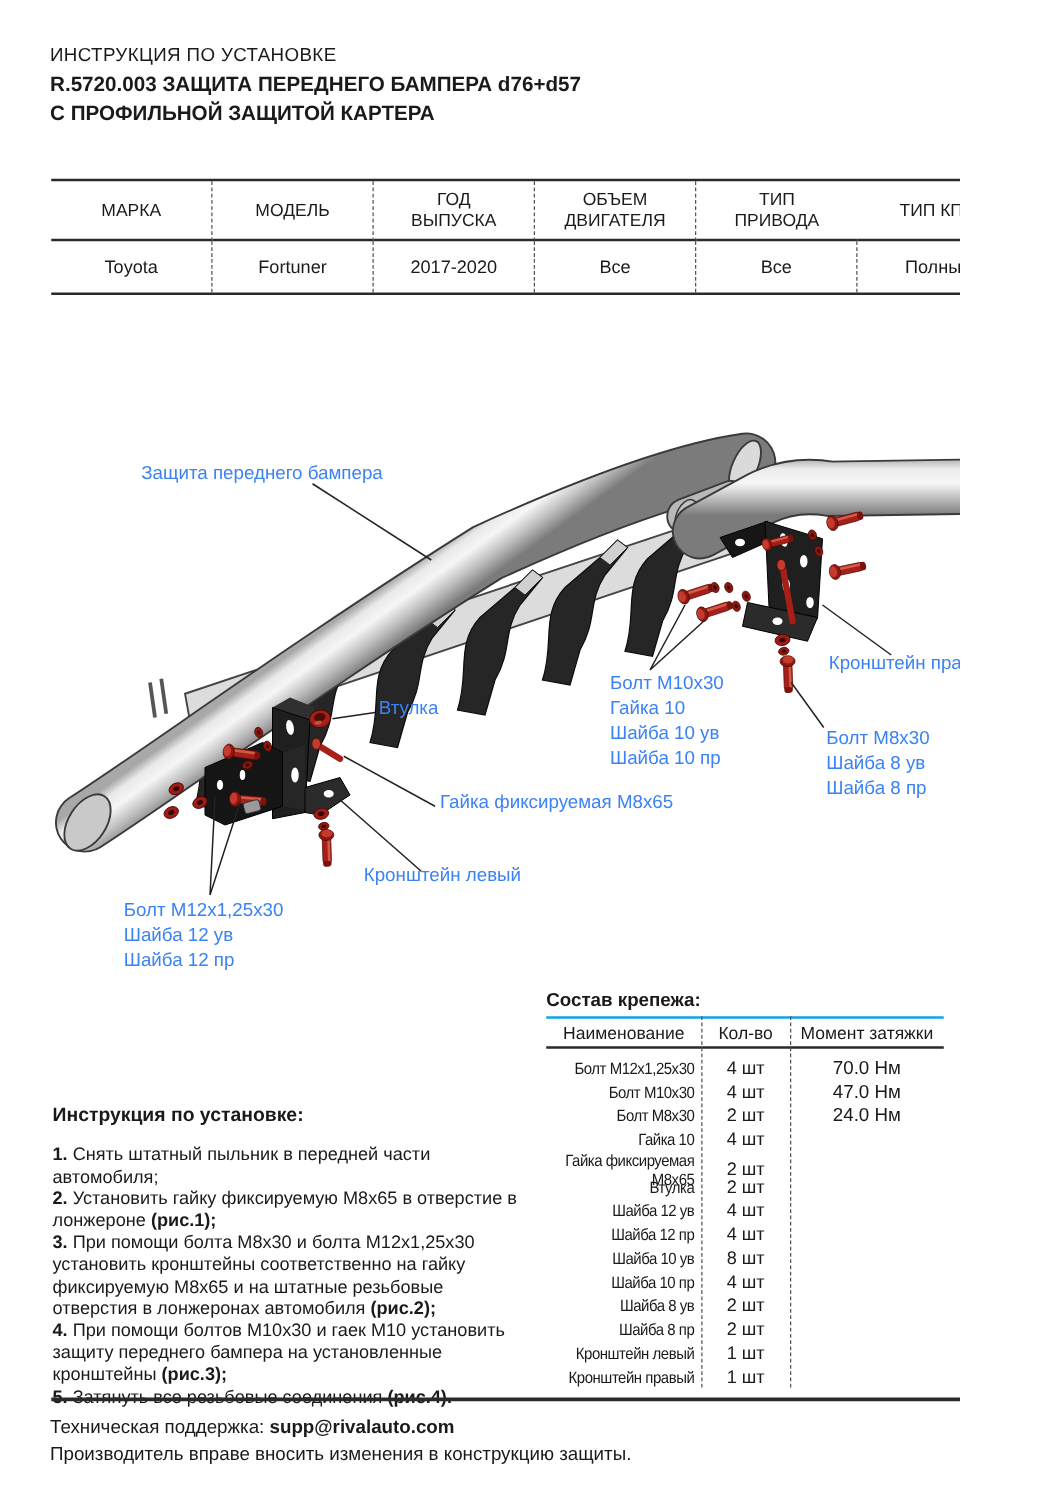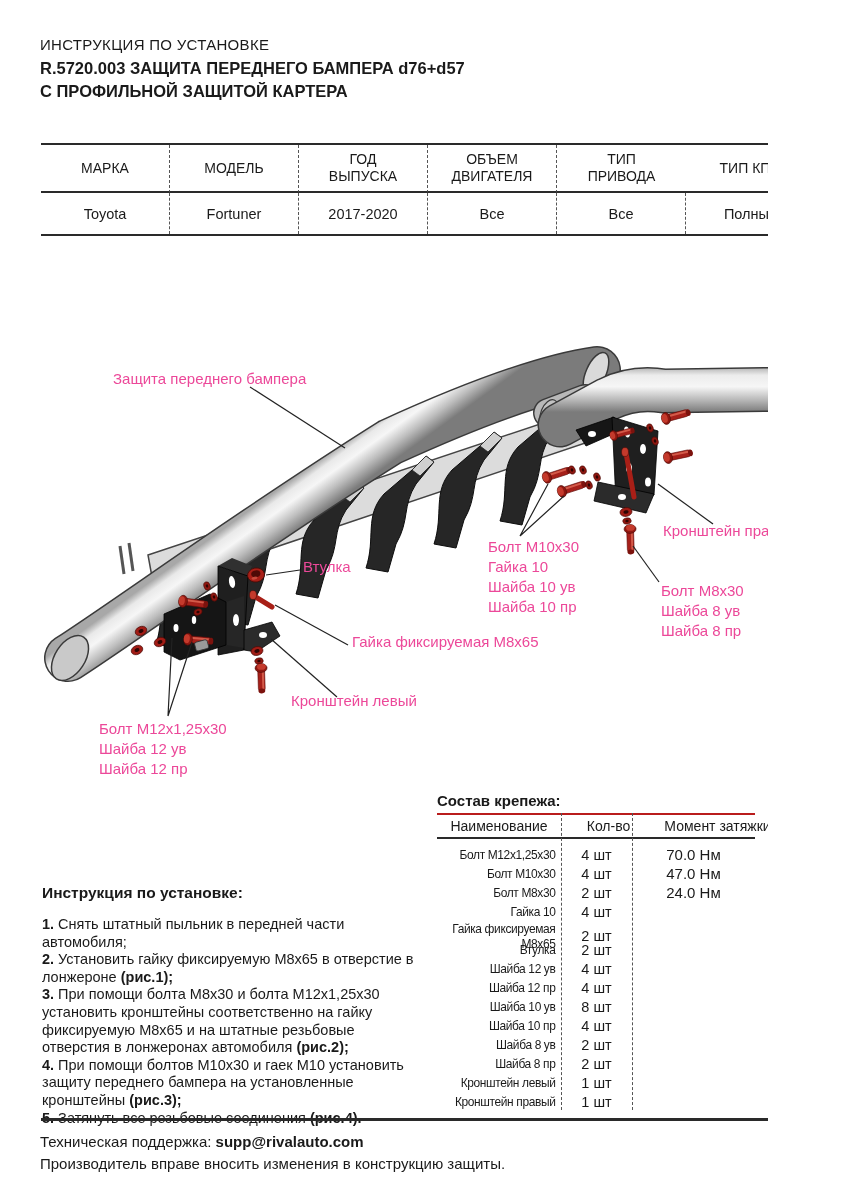--- a/index.html
+++ b/index.html
@@ -15,26 +15,26 @@
               border-top:2px solid #2a2a2a;border-bottom:2px solid #2a2a2a;
               display:grid;grid-template-columns:repeat(6,1fr);}
   .spec-cell{display:flex;align-items:center;justify-content:center;text-align:center;
              border-right:1px dashed #555;}
   .spec-cell.last{border-right:none;}
   .spec-head{height:46px;font-size:14px;white-space:pre-line;line-height:17px;
              border-bottom:2px solid #2a2a2a;}
   .spec-val{height:41px;font-size:14.5px;text-align:right;}
   
   .diagram-svg{position:absolute;left:0;top:330px;}
-  .dlabel{position:absolute;font-size:15px;line-height:20px;white-space:nowrap;color:#ec4899;}
+  .dlabel{position:absolute;font-size:15px;line-height:20px;white-space:nowrap;color:#3b82f6;}
   
   .fast-title{position:absolute;left:437px;top:792px;font-size:15px;font-weight:bold;}
   .ftable{position:absolute;left:437px;top:813px;width:318px;height:297px;}
   .fhead{display:grid;grid-template-columns:124px 71px 123px;height:22px;
-         border-top:2px solid #b91c1c;border-bottom:2px solid #2a2a2a;gap:12px;}
+         border-top:2px solid #0ea5e9;border-bottom:2px solid #2a2a2a;}
   .fhead div{display:flex;align-items:center;justify-content:center;font-size:14px;}
   .frows{padding-top:6px;}
   .frow{display:grid;grid-template-columns:124px 71px 123px;height:19px;align-items:center;}
   .fname{text-align:right;padding-right:6px;font-size:13px;letter-spacing:-.4px;
          transform:scaleX(.92);transform-origin:100% 50%;}
   .fqty{text-align:center;font-size:14.5px;}
   .ftorque{text-align:center;font-size:15px;}
   .fdash{position:absolute;top:0;width:0;height:297px;border-left:1px dashed #555;}
   .fdash.d1{left:124px;} .fdash.d2{left:195px;}
   

